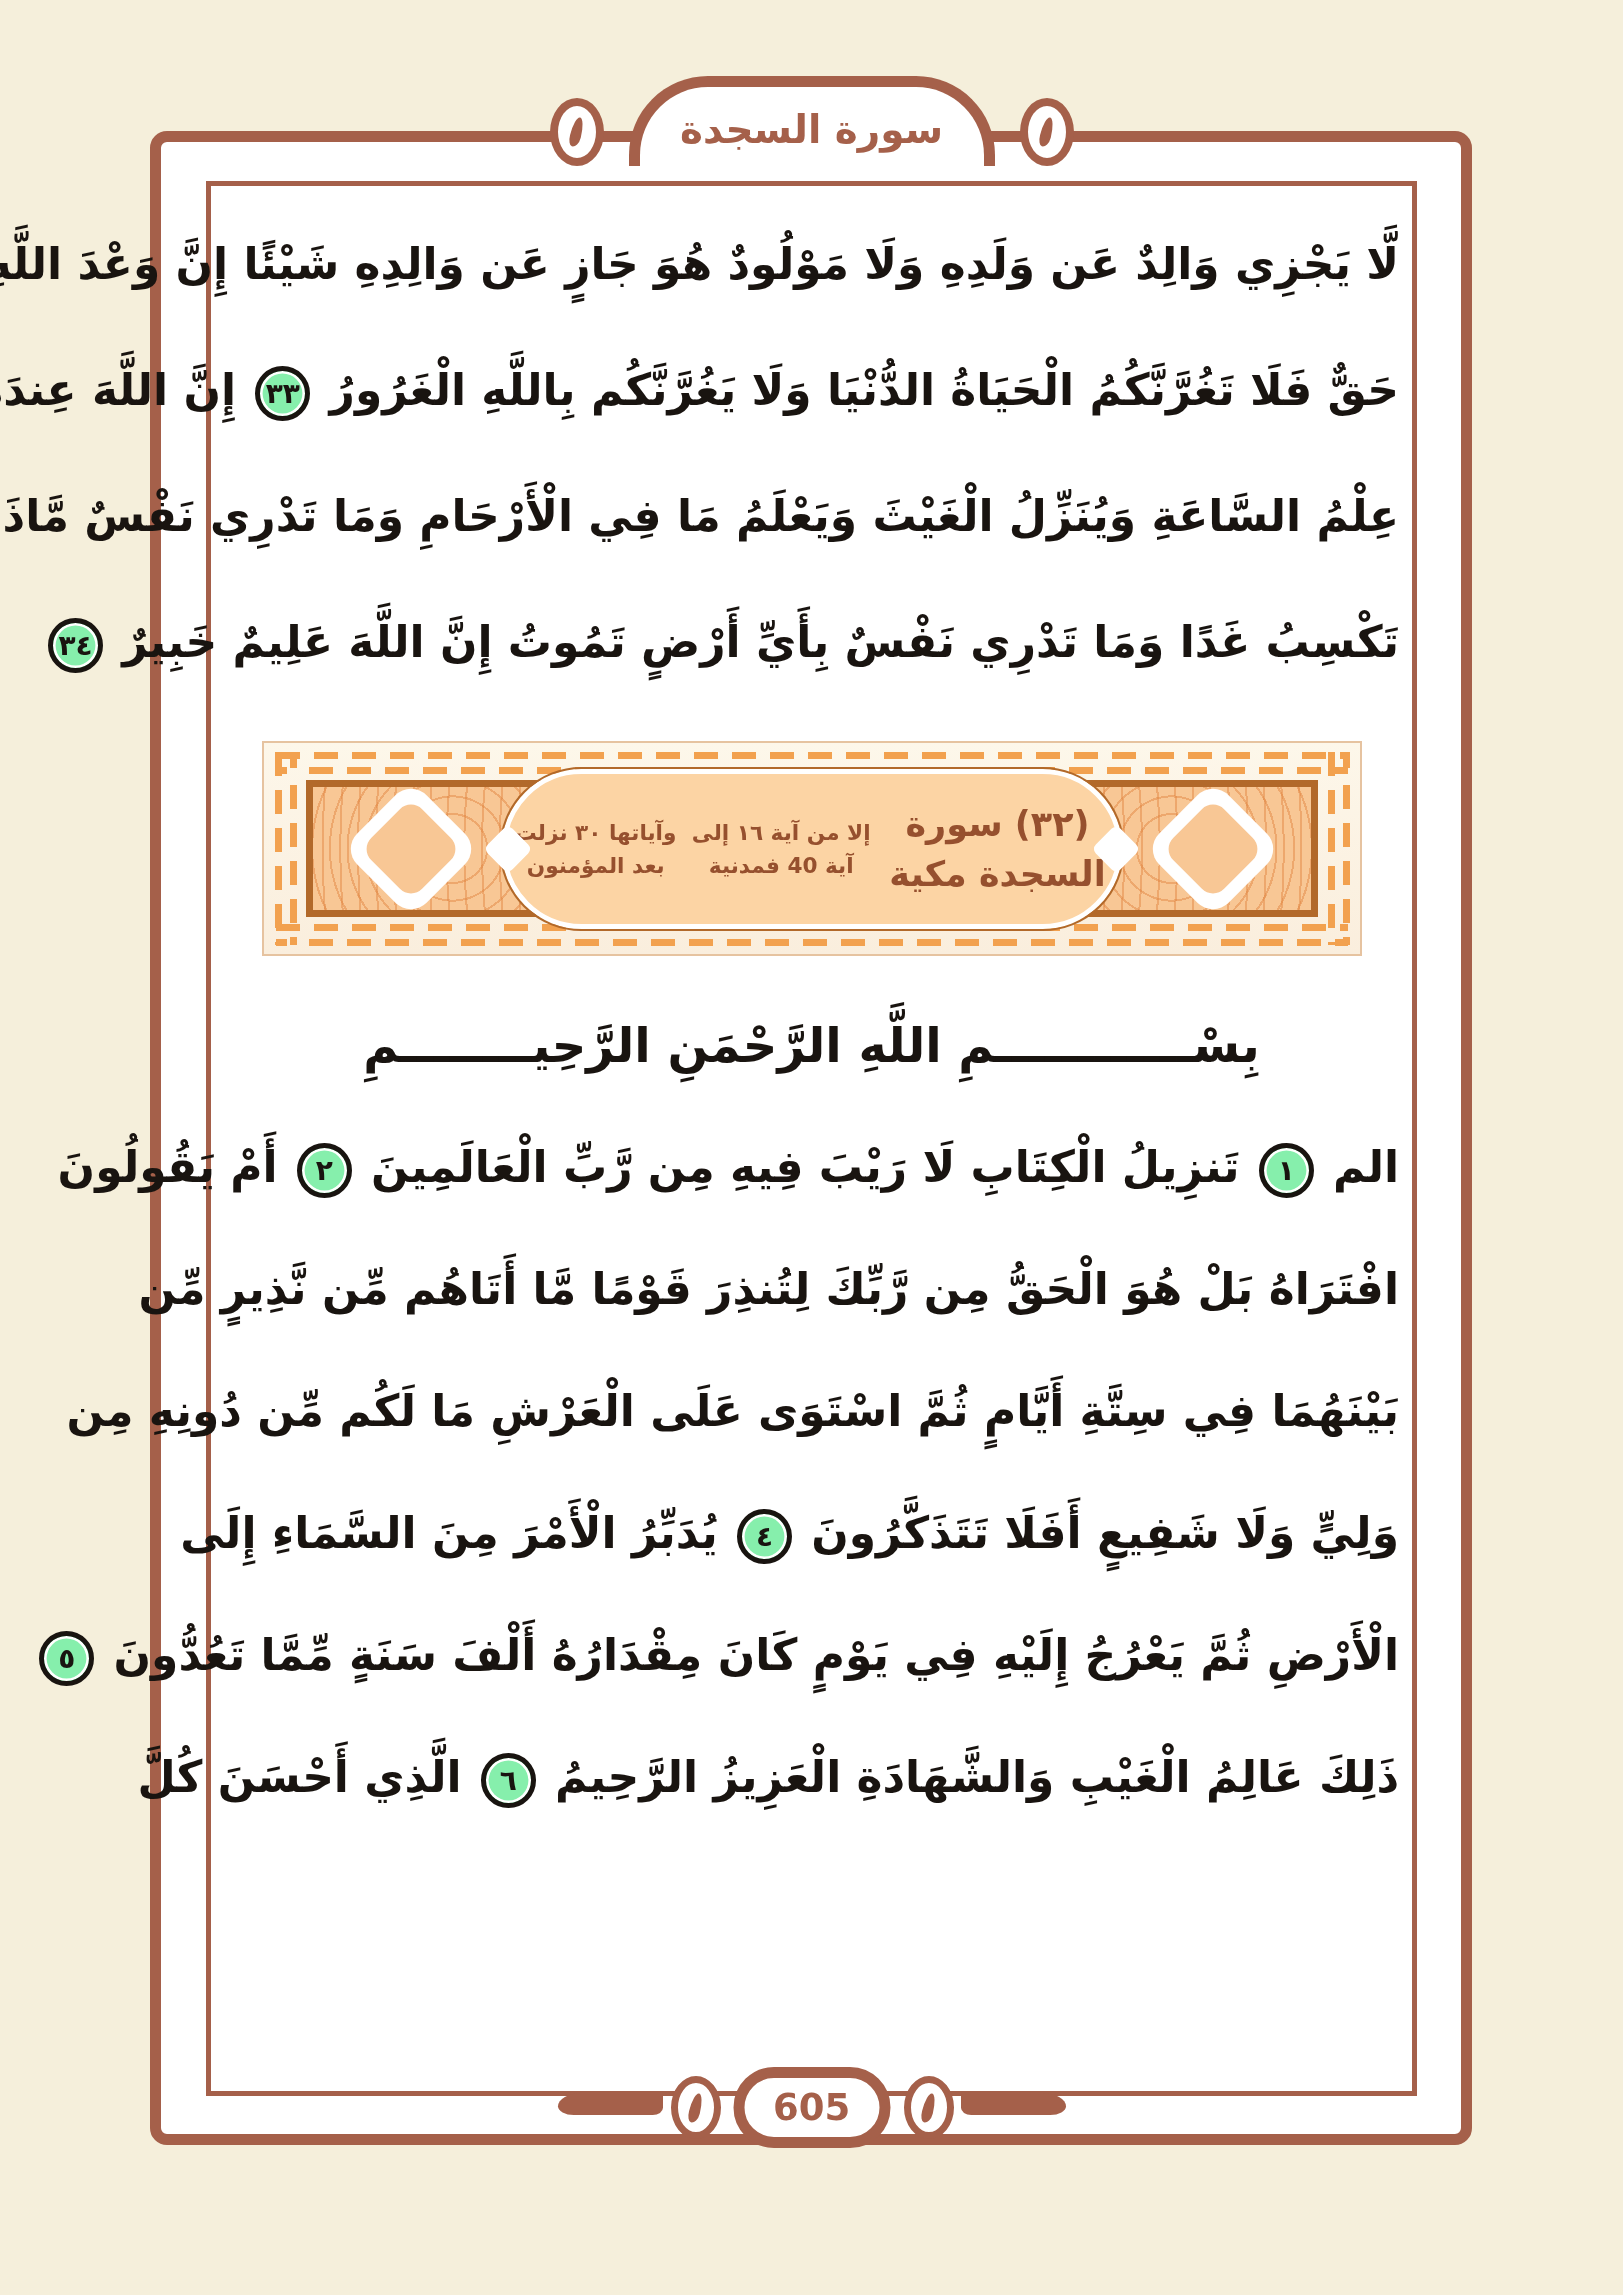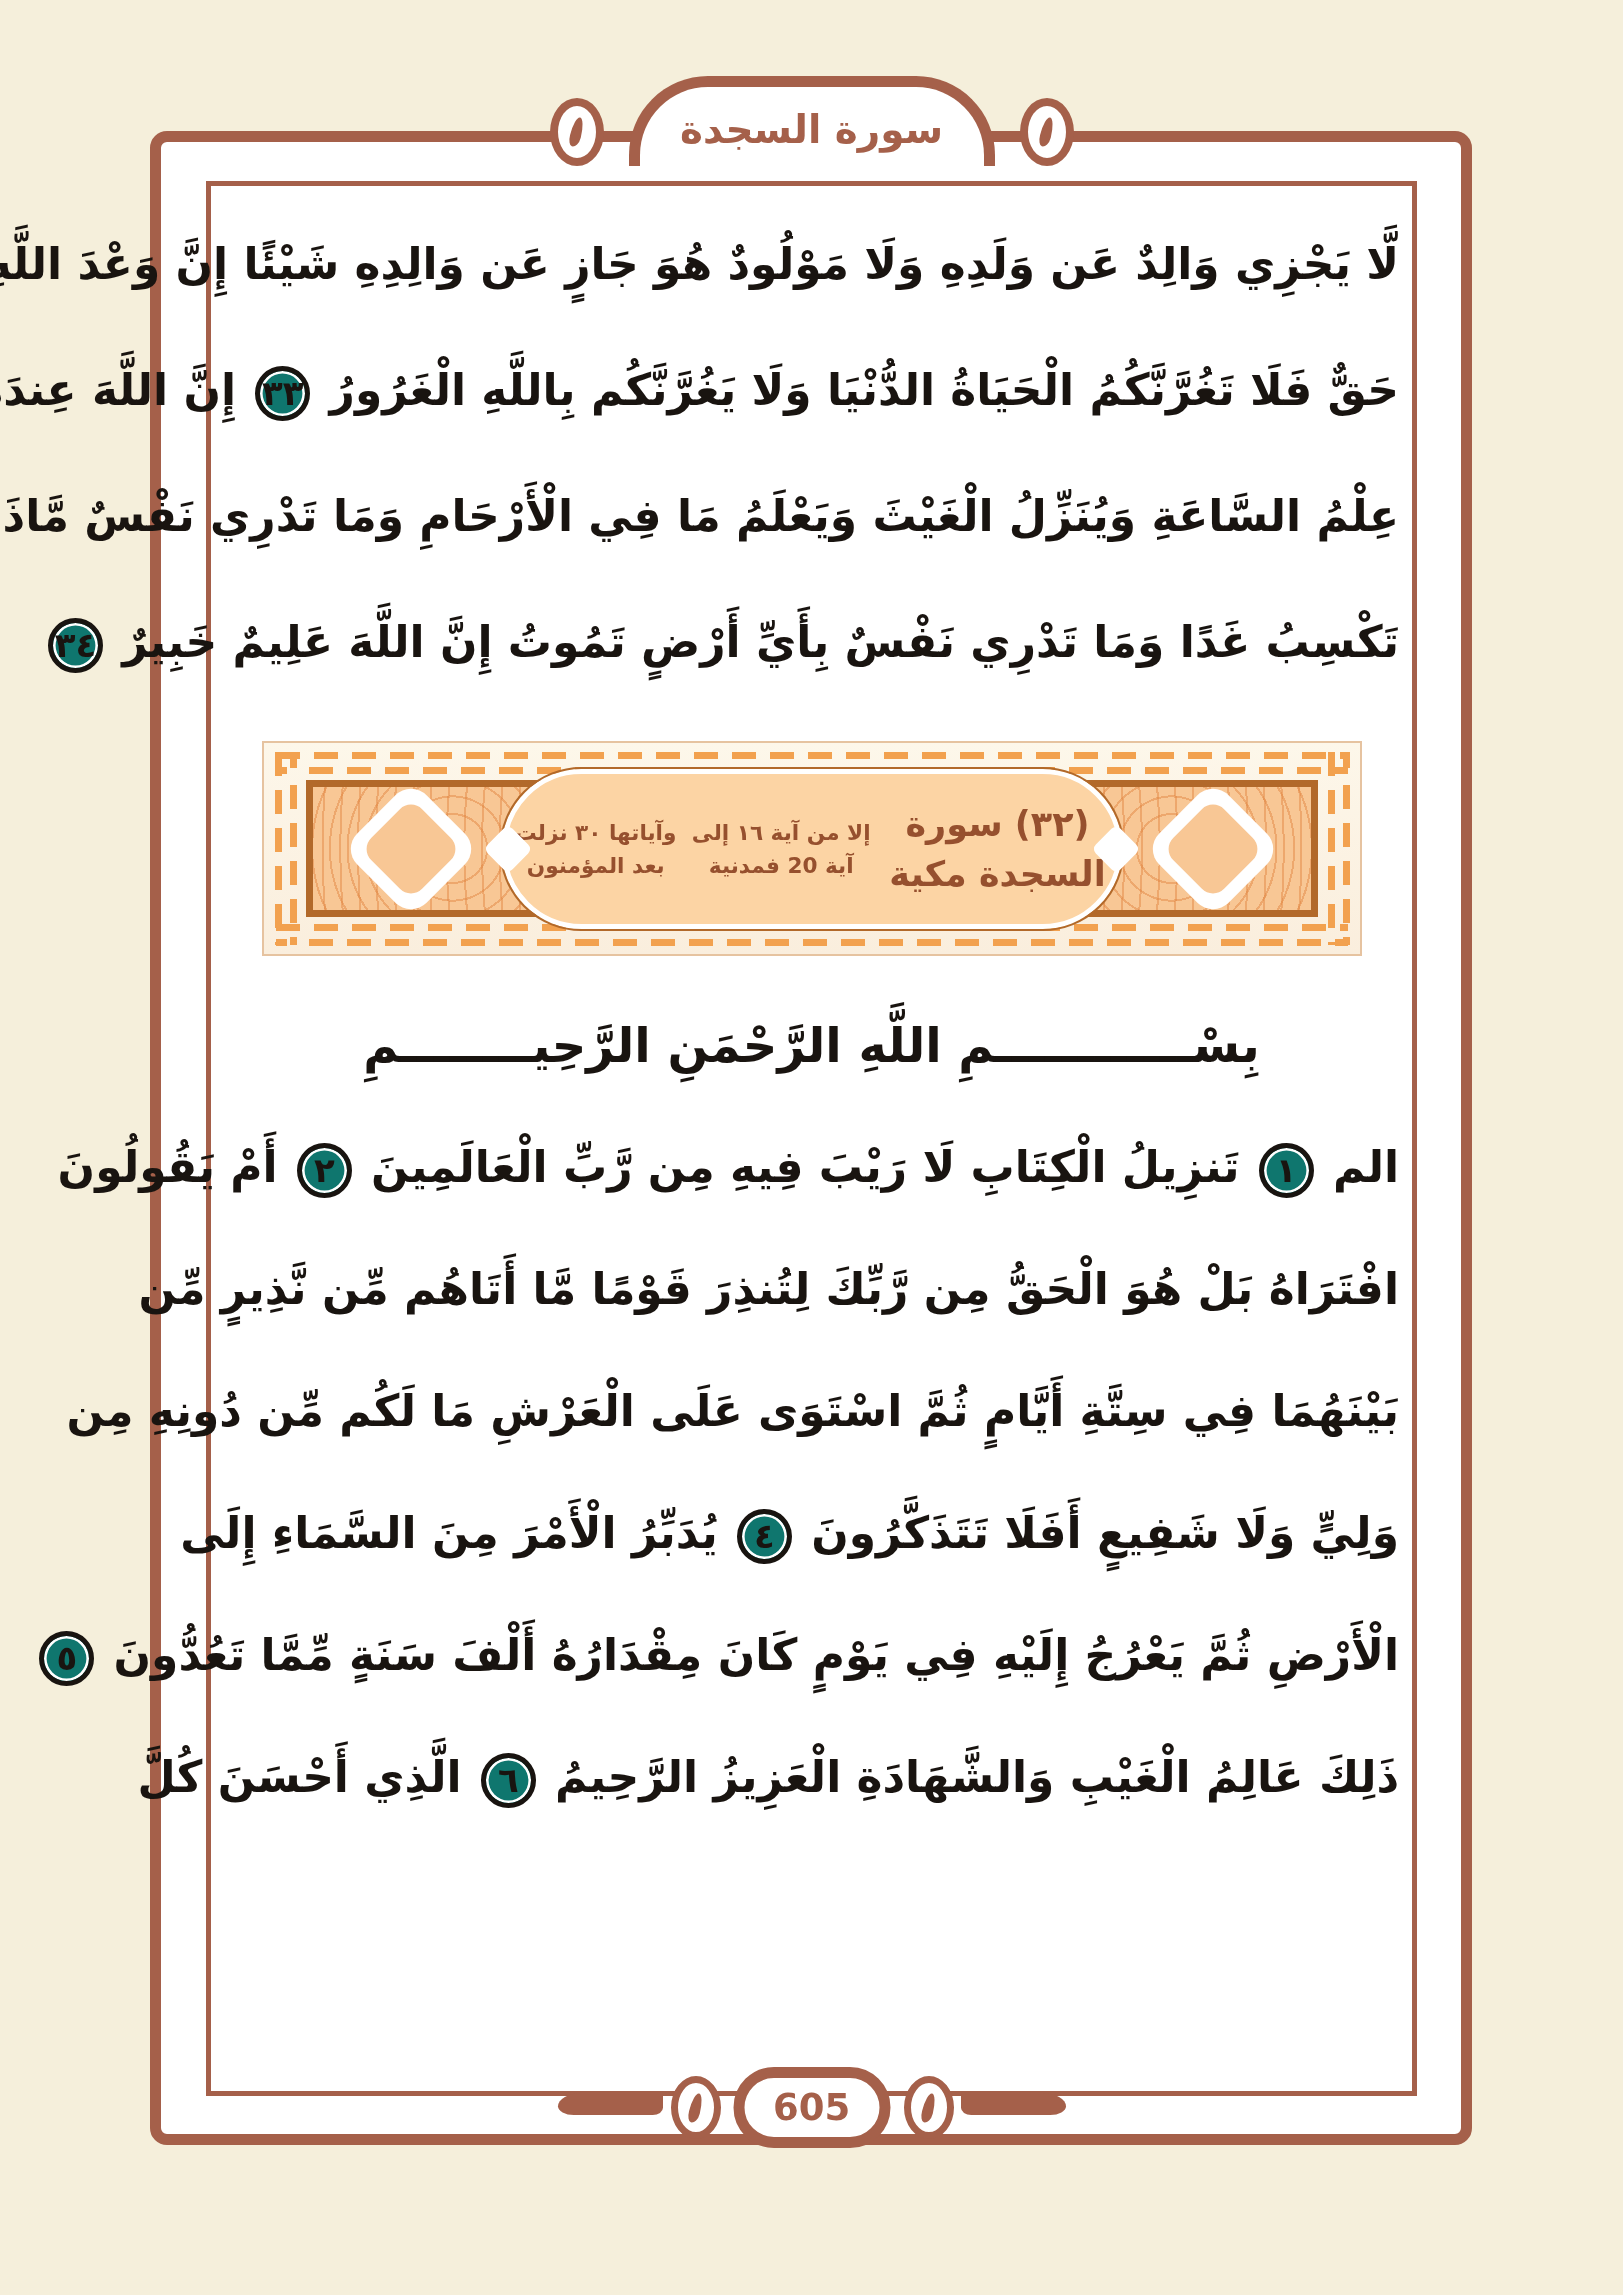--- a/index.html
+++ b/index.html
@@ -39,22 +39,22 @@
   
   .qsection{position:absolute;left:224px;width:1175px;direction:rtl;z-index:3;}
   .section-top{top:201px;}
   .section-main{top:1106px;}
   .qline{color:var(--ink);font-weight:bold;font-size:44px;
     text-align:justify;text-align-last:justify;white-space:nowrap;}
   .section-top .qline{height:126px;line-height:126px;}
   .section-main .qline{height:122px;line-height:122px;}
   .ayah-marker{display:inline-flex;align-items:center;justify-content:center;
     width:55px;height:55px;border:5.2px solid var(--ink);border-radius:50%;
-    background:#0f766e;box-shadow:inset 0 0 0 2.6px #fff;color:var(--ink);
-    font-size:34px;font-weight:bold;line-height:normal;vertical-align:middle;margin:0 3.9px;}
+    background:#86efac;box-shadow:inset 0 0 0 2.6px #fff;color:var(--ink);
+    font-size:28px;font-weight:bold;line-height:normal;vertical-align:middle;margin:0 3.9px;}
 
   .bismillah-row{position:absolute;left:224px;top:988px;width:1175px;height:114px;
     line-height:114px;text-align:center;color:var(--ink);font-size:48px;font-weight:bold;z-index:3;}
 
   
   .banner{position:absolute;left:262px;top:741px;width:1100px;height:215px;z-index:3;
     background:linear-gradient(180deg,#fdf7ea,#faeedd);border:2px solid #e6c3a0;}
   .meander{position:absolute;background-repeat:repeat-x;}
   .meander-h{left:11.8px;right:11.8px;height:22px;
     background-image:repeating-linear-gradient(90deg,var(--meander) 0 23.6px,transparent 23.6px 38px),
@@ -127,21 +127,21 @@
   <div class="banner">
     <div class="meander meander-h top"></div>
     <div class="meander meander-h bottom"></div>
     <div class="meander meander-v right"></div>
     <div class="meander meander-v left"></div>
     <div class="banner-inner"></div>
     <div class="quatrefoil right"></div>
     <div class="quatrefoil left"></div>
     <div class="banner-cartouche">
       <div class="banner-title">(٣٢) سورة السجدة مكية</div>
-      <div class="banner-sub">إلا من آية ١٦ إلى آية 20 فمدنية</div>
+      <div class="banner-sub">إلا من آية ١٦ إلى آية 40 فمدنية</div>
       <div class="banner-sub">وآياتها ٣٠ نزلت بعد المؤمنون</div>
     </div>
   </div>
 
   <div class="bismillah-row">بِسْــــــــــــمِ اللَّهِ الرَّحْمَنِ الرَّحِيــــــــمِ</div>
 
   <div class="qsection section-main">
       <div class="qline"><span>الم</span> <span class="ayah-marker">١</span> <span>تَنزِيلُ الْكِتَابِ لَا رَيْبَ فِيهِ مِن رَّبِّ الْعَالَمِينَ</span> <span class="ayah-marker">٢</span> <span>أَمْ يَقُولُونَ</span></div>
       <div class="qline"><span>افْتَرَاهُ بَلْ هُوَ الْحَقُّ مِن رَّبِّكَ لِتُنذِرَ قَوْمًا مَّا أَتَاهُم مِّن نَّذِيرٍ مِّن</span></div>
       <div class="qline"><span>بَيْنَهُمَا فِي سِتَّةِ أَيَّامٍ ثُمَّ اسْتَوَى عَلَى الْعَرْشِ مَا لَكُم مِّن دُونِهِ مِن</span></div>

